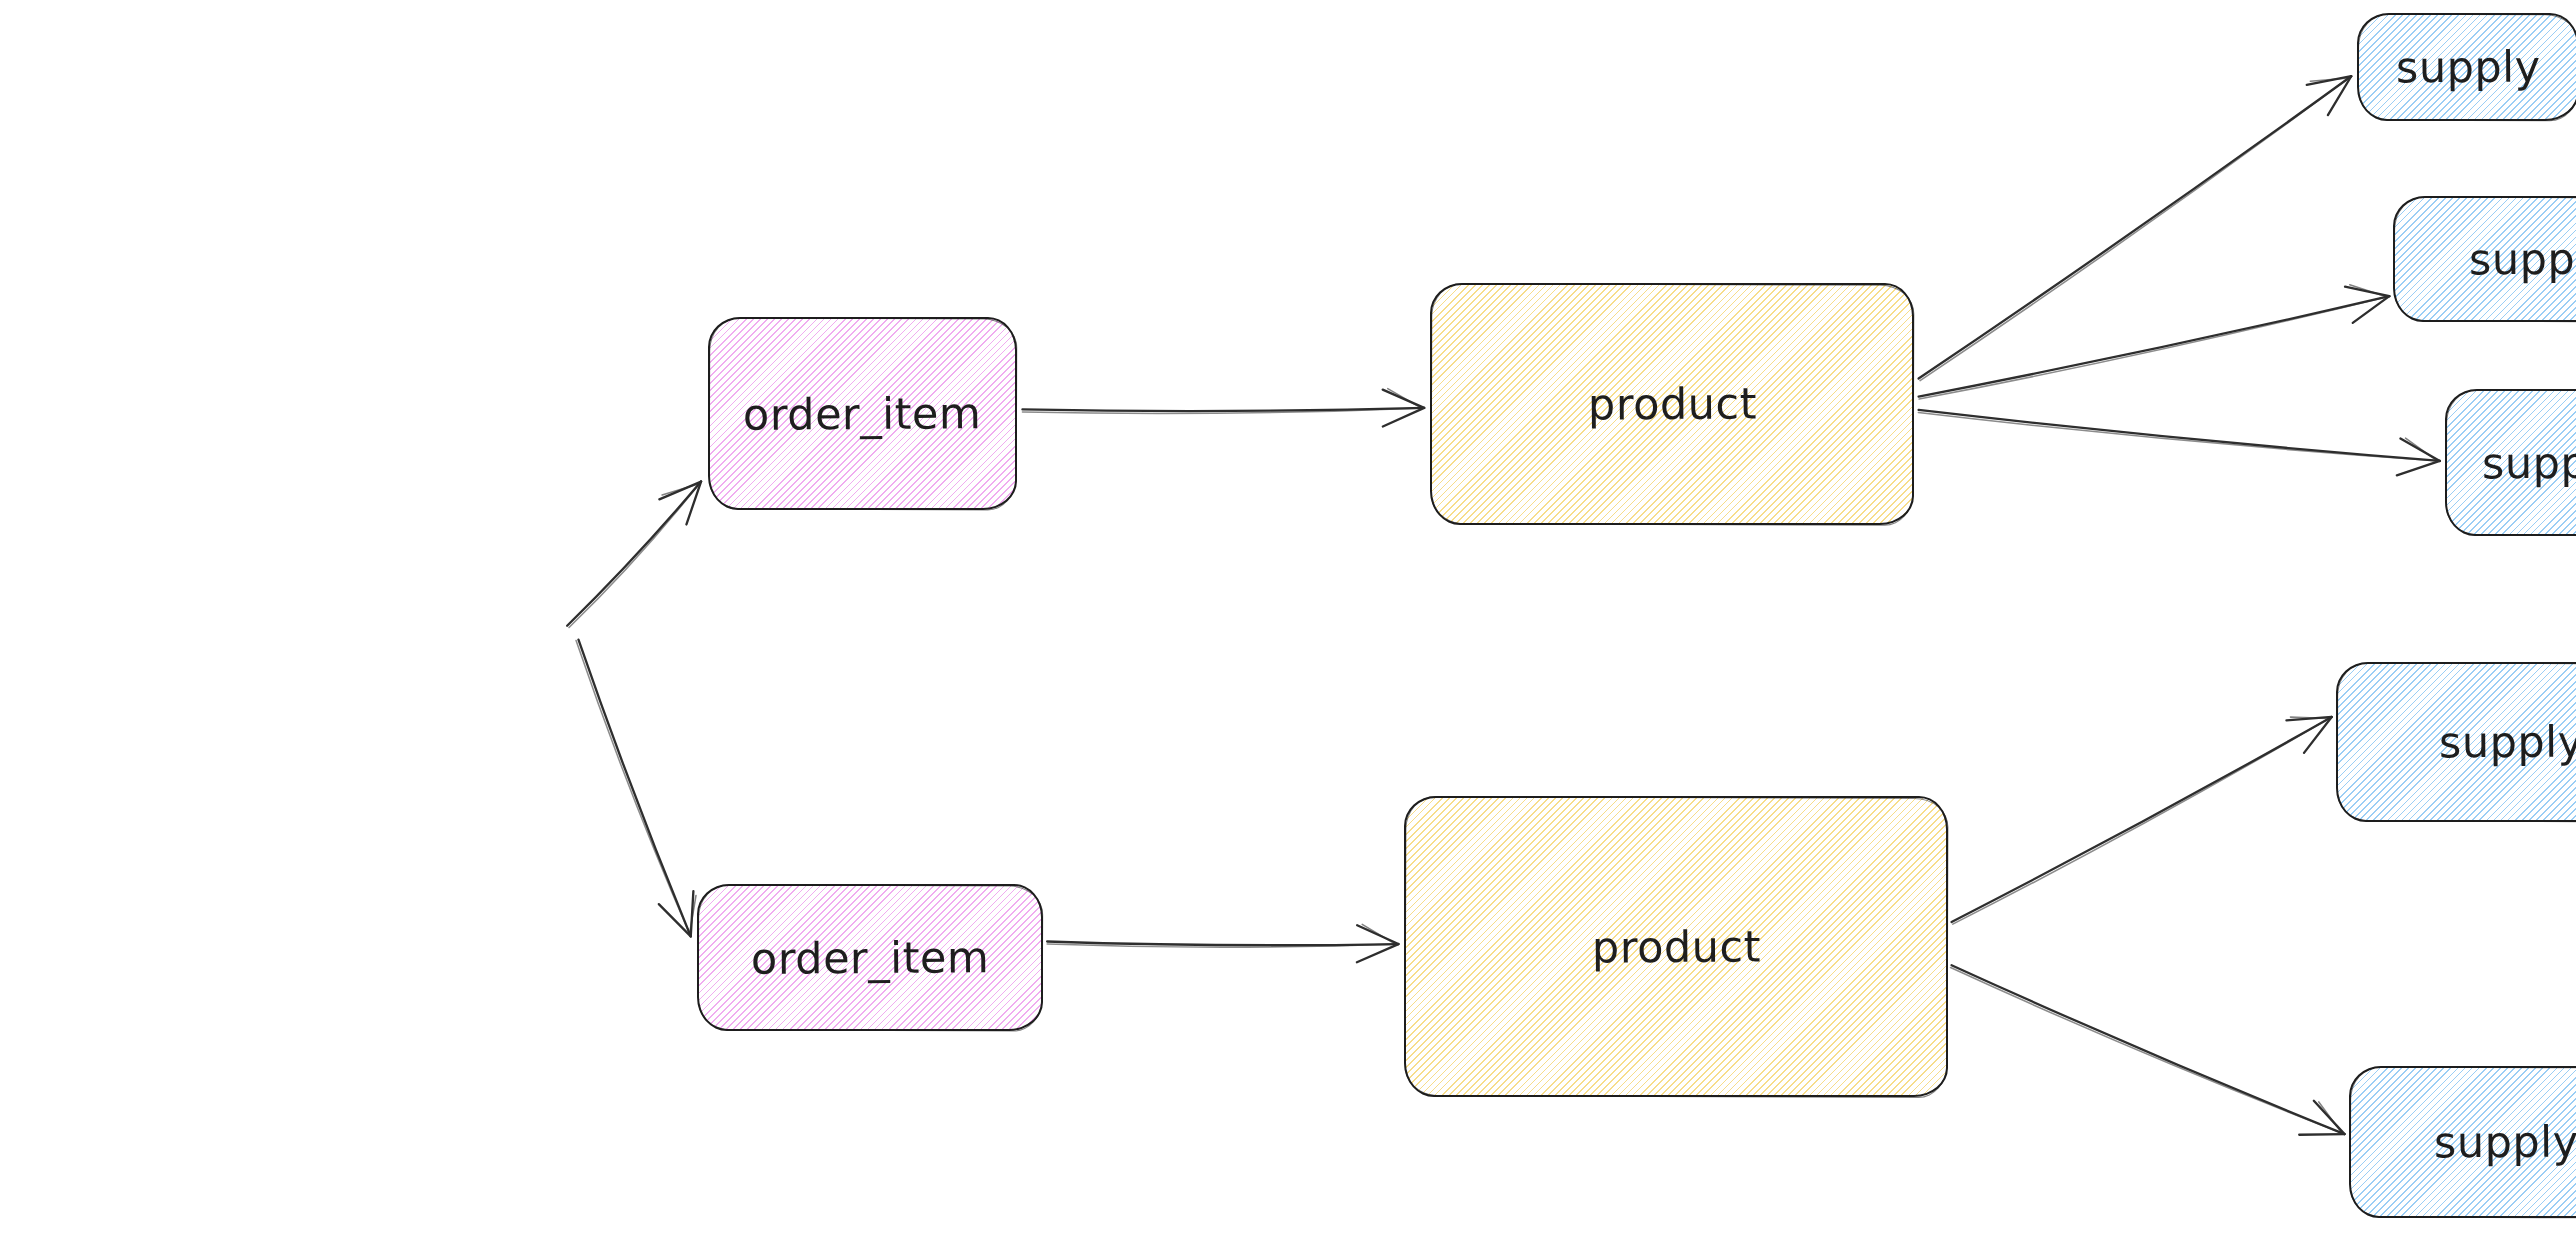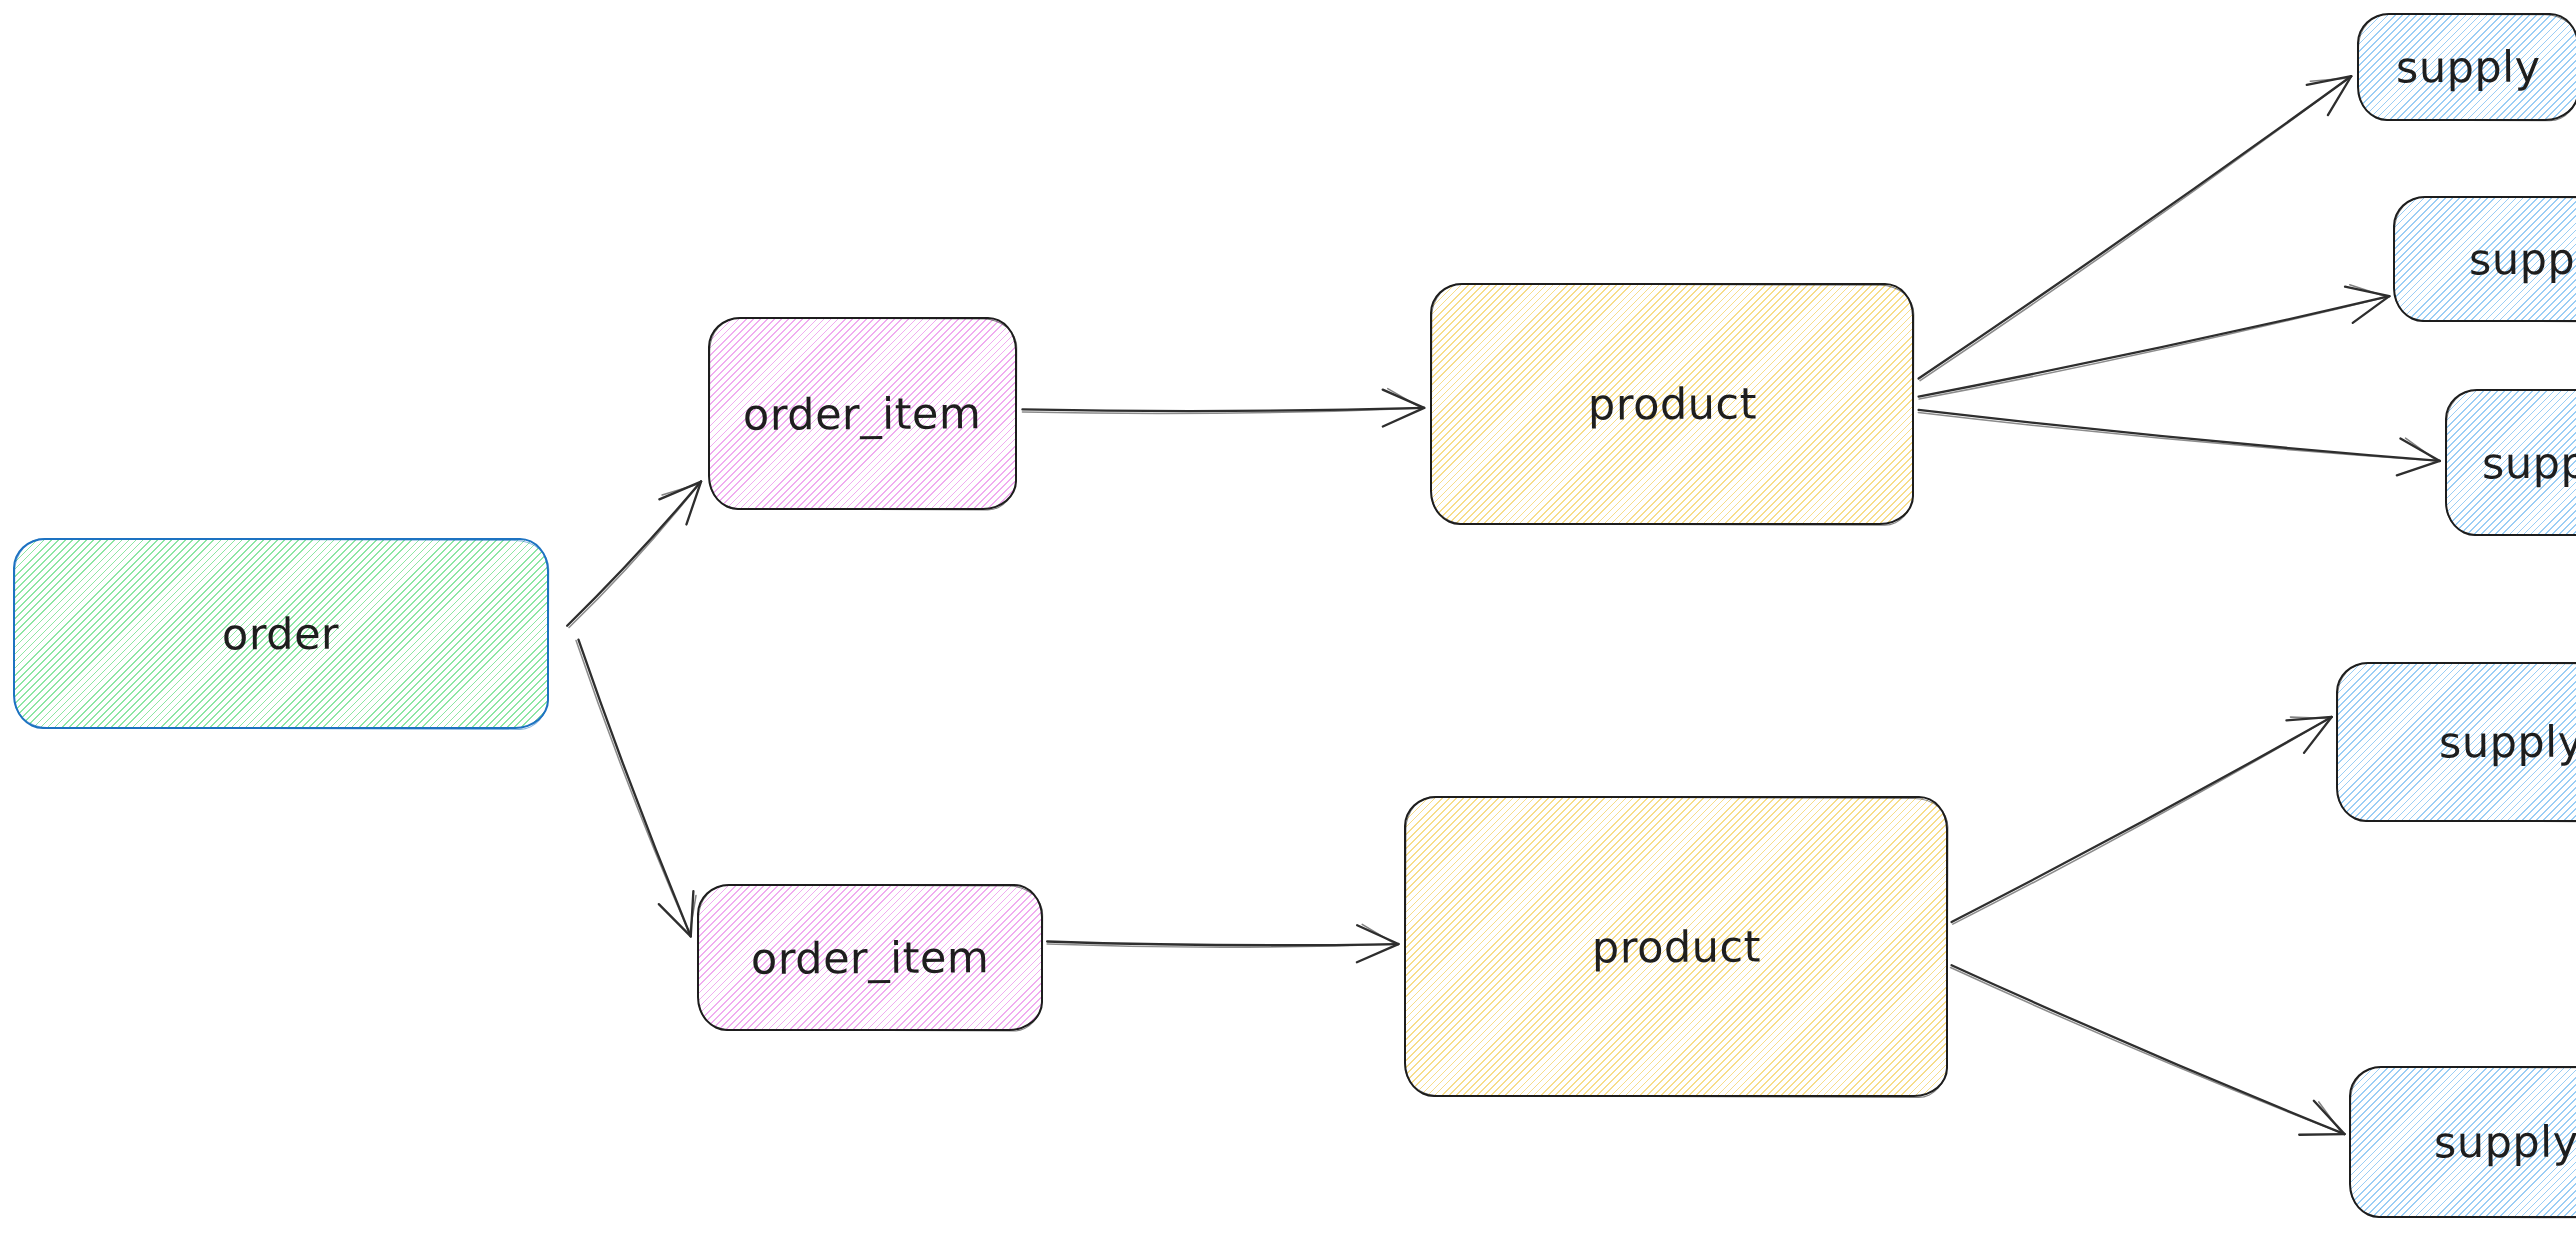--- a/index.html
+++ b/index.html
@@ -117,23 +117,20 @@
       </g>
       <g>
         <path d="M 3788 1874 Q 4165.94557336911 2046.2683765834424 4551 2202" fill="none" stroke="#2e2e2e" stroke-width="4.5" stroke-linecap="round"></path>
         <path d="M 3786.0253185383945 1878.593542546357 Q 4163.575955615183 2051.7806276390706 4551 2202" fill="none" stroke="#2e2e2e" stroke-width="3" stroke-linecap="round" opacity="0.55"></path>
         <path d="M 4551 2202 L 4491.351560362402 2137.3002036417442" fill="none" stroke="#2e2e2e" stroke-width="4.5" stroke-linecap="round"></path>
         <path d="M 4545.487748944372 2199.630382246073 L 4501.020843050383 2139.5333379264944" fill="none" stroke="#2e2e2e" stroke-width="3" stroke-linecap="round" opacity="0.6"></path>
         <path d="M 4551 2202 L 4463.008625700773 2203.232091284496" fill="none" stroke="#2e2e2e" stroke-width="4.5" stroke-linecap="round"></path>
       </g>
     </svg>
 
-  <div class="node" style="left: 13px; top: 538px; width: 536px; height: 191px; --stroke: #1e73c2; --hatch: #8ee6a4;">
-    <span class="label" style="color: rgb(30, 30, 30);">order</span>
-  </div>
   <div class="node" style="left: 708px; top: 317px; width: 309px; height: 193px; --stroke: #1e1e1e; --hatch: #f0adf0;">
     <span class="label" style="color: rgb(30, 30, 30);">order_item</span>
   </div>
   <div class="node" style="left: 697px; top: 884px; width: 346px; height: 147px; --stroke: #1e1e1e; --hatch: #f0adf0;">
     <span class="label" style="color: rgb(30, 30, 30);">order_item</span>
   </div>
   <div class="node" style="left: 1430px; top: 283px; width: 484px; height: 242px; --stroke: #1e1e1e; --hatch: #f7dd8b;">
     <span class="label" style="color: rgb(30, 30, 30);">product</span>
   </div>
   <div class="node" style="left: 1404px; top: 796px; width: 544px; height: 301px; --stroke: #1e1e1e; --hatch: #f7dd8b;">

